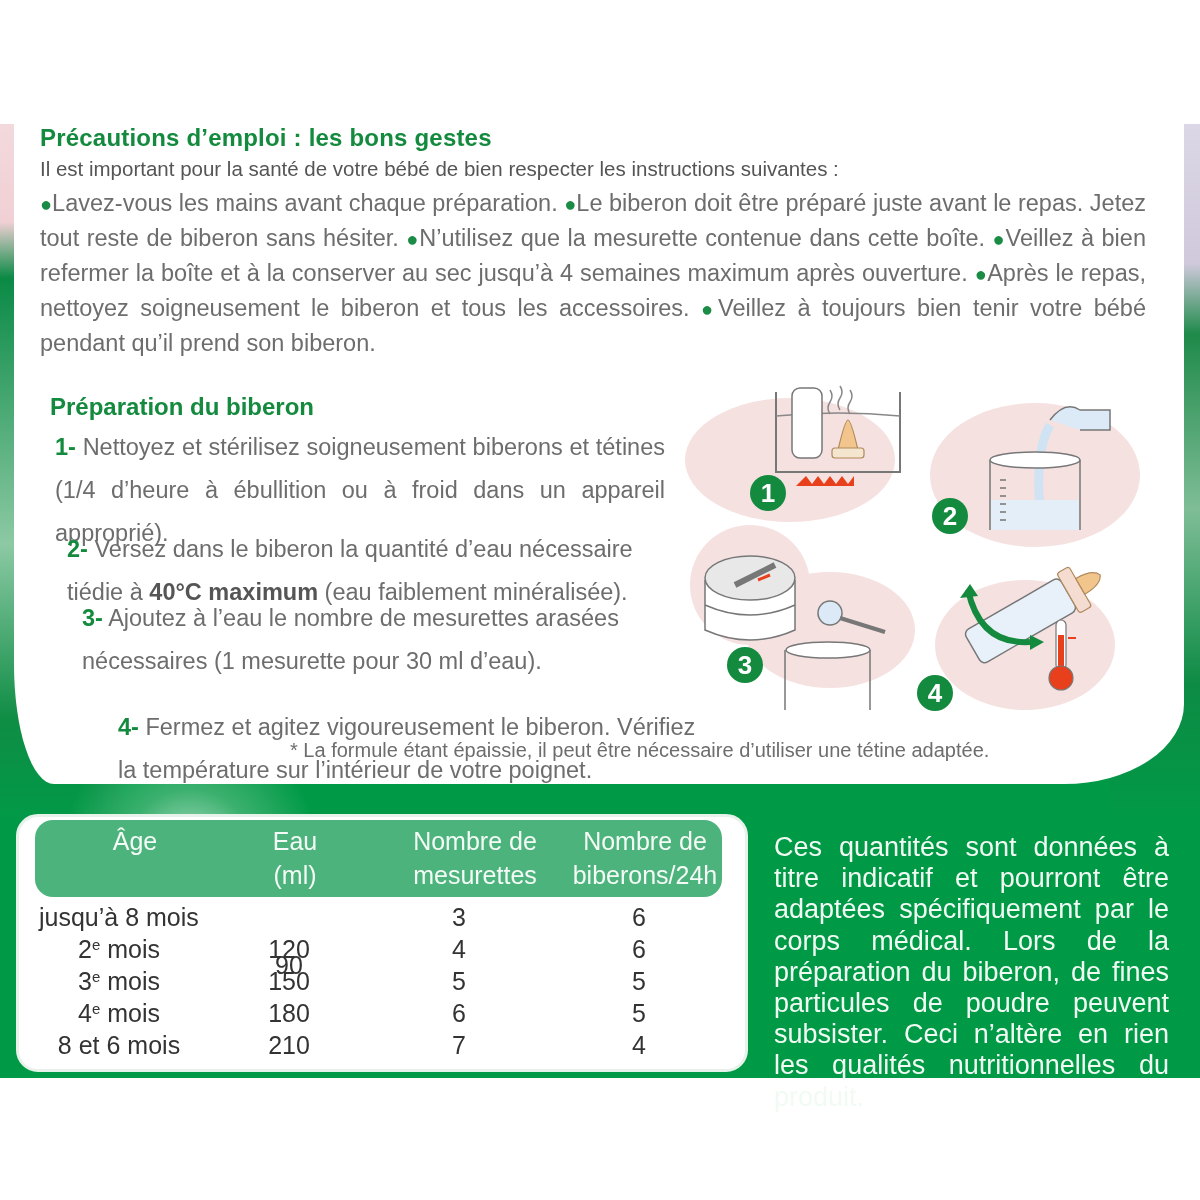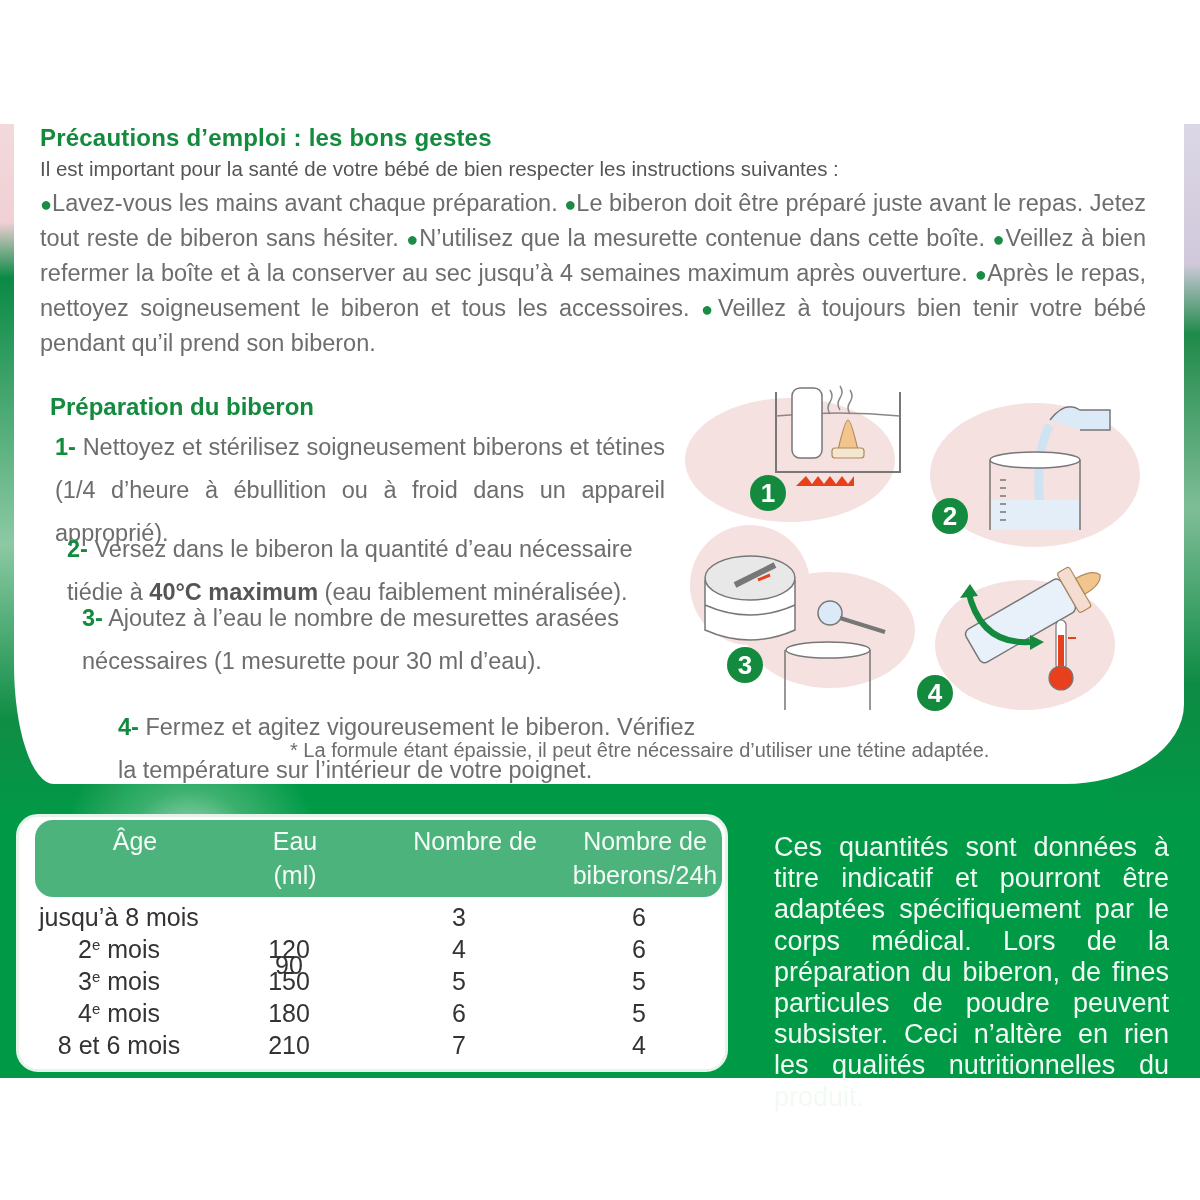--- a/index.html
+++ b/index.html
@@ -51,20 +51,21 @@
   .step .num { color:#138a3e; font-weight:bold; }
   .step b.em { color:#555; font-weight:bold; }
   .note {
     position:absolute; left:290px; top:739px; font-size:20px; color:#6d6d6d;
   }
   .illus { position:absolute; left:680px; top:380px; width:520px; height:340px; }
   .table-card {
     position:absolute; left:16px; top:814px; width:706px; height:252px;
     background:#ffffff; border-radius:22px; overflow:hidden;
     border:3px solid #e7f3ea;
+    padding-left:20px;
   }
   .thead {
     position:absolute; left:16px; top:3px; width:687px; height:77px;
     background:#4db37d; border-radius:18px;
     color:#f4fbf6; font-size:25px;
   }
   .th { position:absolute; text-align:center; line-height:34px; }
   .td { position:absolute; font-size:25px; color:#333; text-align:center; }
   .side-text {
     position:absolute; left:774px; top:832px; width:395px;
@@ -181,20 +182,21 @@
     <div class="th" style="left:40px; top:4px; width:120px;">
       <div>Âge</div>
       <div></div>
     </div>
     <div class="th" style="left:220px; top:4px; width:80px;">
       <div>Eau</div>
       <div>(ml)</div>
     </div>
     <div class="th" style="left:355px; top:4px; width:170px;">
       <div>Nombre de</div>
+      <div>mesurettes</div>
     </div>
     <div class="th" style="left:530px; top:4px; width:160px;">
       <div>Nombre de</div>
       <div>biberons/24h</div>
     </div>
   </div>
 
   <div class="td" style="left:20px; top:86px; width:170px; text-align:left;"><span>jusqu’à 8 mois</span></div>
   <div class="td" style="left:230px; top:86px; width:80px;margin-top:48px;">90</div>
   <div class="td" style="left:400px; top:86px; width:80px;">3</div>

